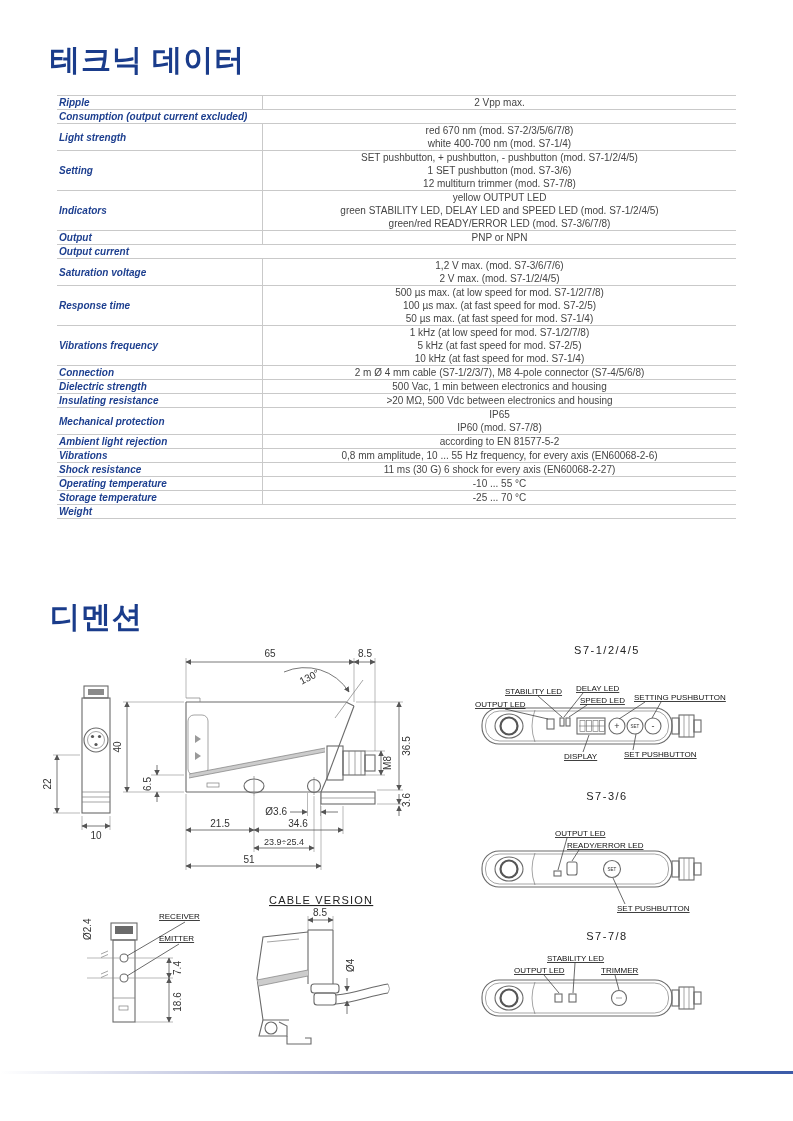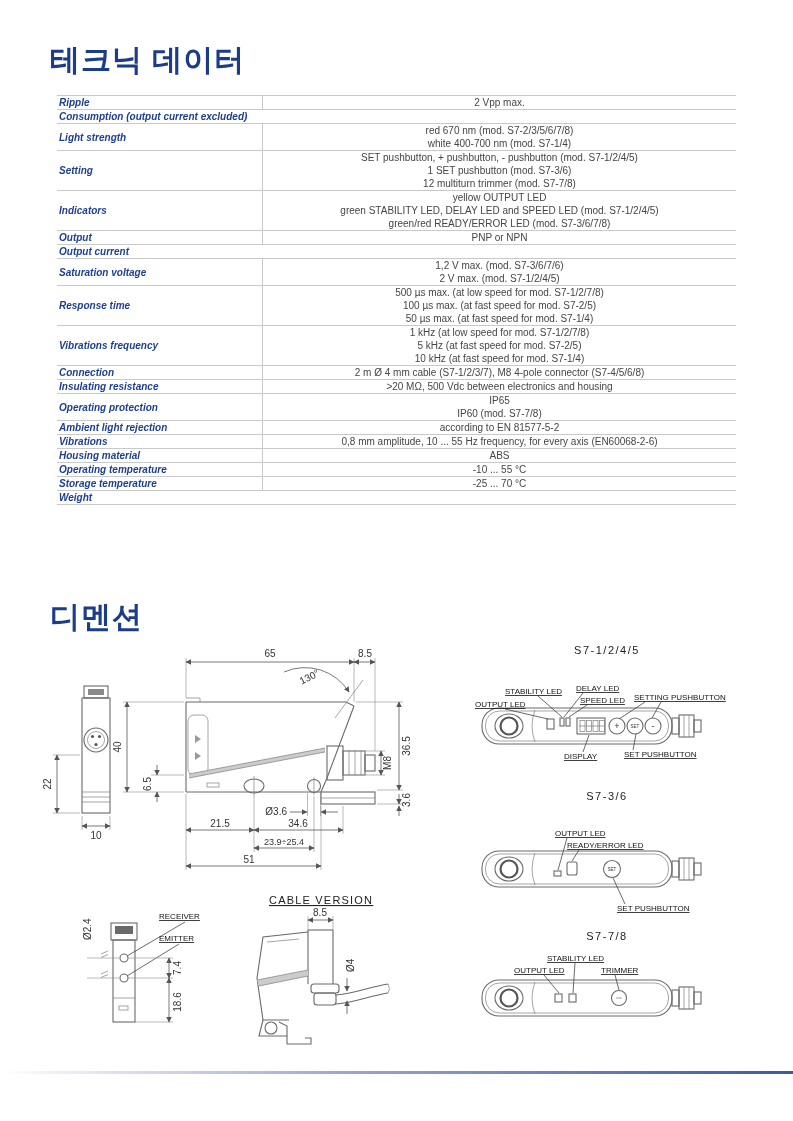--- a/index.html
+++ b/index.html
@@ -103,39 +103,43 @@
       <div class="spec-label">Vibrations frequency</div>
       <div class="spec-value">1 kHz (at low speed for mod. S7-1/2/7/8)
 5 kHz (at fast speed for mod. S7-2/5)
 10 kHz (at fast speed for mod. S7-1/4)</div>
     </div>
     <div class="spec-row">
       <div class="spec-label">Connection</div>
       <div class="spec-value">2 m Ø 4 mm cable (S7-1/2/3/7), M8 4-pole connector  (S7-4/5/6/8)</div>
     </div>
     <div class="spec-row">
+      <div class="spec-label">Dielectric strength</div>
+      <div class="spec-value">500 Vac, 1 min between electronics and housing</div>
+    </div>
+    <div class="spec-row">
       <div class="spec-label">Insulating resistance</div>
       <div class="spec-value">&gt;20 MΩ, 500 Vdc between electronics and housing</div>
     </div>
     <div class="spec-row">
-      <div class="spec-label">Operating protection</div>
+      <div class="spec-label">Mechanical protection</div>
       <div class="spec-value">IP65
 IP60 (mod. S7-7/8)</div>
     </div>
     <div class="spec-row">
       <div class="spec-label">Ambient light rejection</div>
       <div class="spec-value">according to EN 81577-5-2</div>
     </div>
     <div class="spec-row">
       <div class="spec-label">Vibrations</div>
       <div class="spec-value">0,8 mm amplitude, 10 ... 55 Hz frequency, for every axis (EN60068-2-6)</div>
     </div>
     <div class="spec-row">
-      <div class="spec-label">Housing material</div>
-      <div class="spec-value">ABS</div>
+      <div class="spec-label">Shock resistance</div>
+      <div class="spec-value">11 ms (30 G) 6 shock for every axis (EN60068-2-27)</div>
     </div>
     <div class="spec-row">
       <div class="spec-label">Operating temperature</div>
       <div class="spec-value">-10 ... 55 °C</div>
     </div>
     <div class="spec-row">
       <div class="spec-label">Storage temperature</div>
       <div class="spec-value">-25 ... 70 °C</div>
     </div>
     <div class="spec-row">

